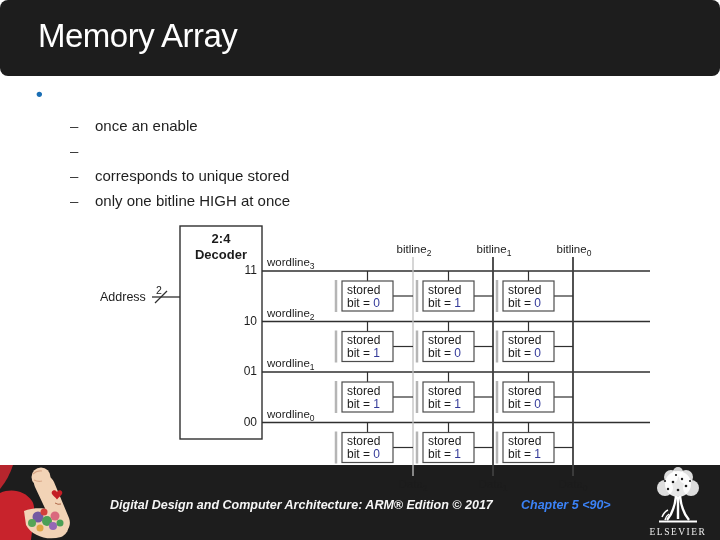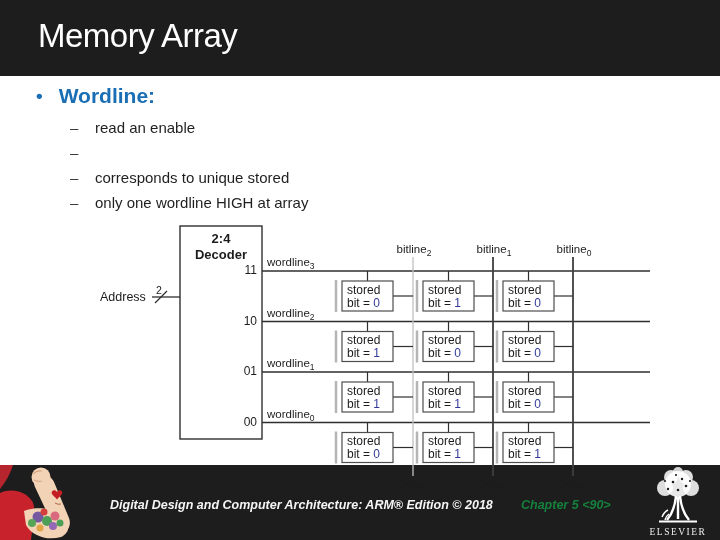--- a/index.html
+++ b/index.html
@@ -1,77 +1,76 @@
 <!DOCTYPE html>
 <html><head>
 <meta charset="utf-8">
 <style>
   html,body{margin:0;padding:0;background:#888;}
   .slide{
     position:relative;width:720px;height:540px;background:#ffffff;overflow:hidden;
     font-family:"Liberation Sans", sans-serif;
   }
   .titlebar{
-    position:absolute;left:0;top:0;width:720px;height:76px;background:#1d1d1d;
+    position:absolute;left:0;top:0;width:720px;height:76px;background:#1d1d1d;border-radius:8px;
   }
   .titlebar .title{
     position:absolute;left:38px;top:0;line-height:72px;font-size:33px;color:#ffffff;
     letter-spacing:-0.5px;font-weight:400;
   }
   .content{position:absolute;left:36px;top:84px;width:640px;}
   .bullet-heading{display:flex;align-items:baseline;gap:16px;
     color:#1a6eb4;font-size:21px;font-weight:700;}
   .bullet-heading .dot{font-size:19px;transform:translateY(-1px);}
   ul.subs{list-style:none;margin:11px 0 0 34px;padding:0;}
   ul.subs li{display:flex;gap:13px;margin-bottom:8px;font-size:15px;color:#1f1f1f;line-height:17px;}
   ul.subs li .dash{color:#3c3c3c;width:12px;flex:0 0 12px;}
   .footerband{position:absolute;left:0;top:465px;width:720px;height:75px;background:#1d1d1d;}
   .footer-citation{
     position:absolute;left:110px;top:498px;color:#f5f5f5;font-size:12.5px;
     font-weight:700;font-style:italic;white-space:nowrap;z-index:4;
   }
   .footer-chapter{
-    position:absolute;left:521px;top:498px;color:#15803d;font-size:12.5px;
+    position:absolute;left:521px;top:498px;color:#3b82f6;font-size:12.5px;
     font-weight:700;font-style:italic;white-space:nowrap;z-index:4;
   }
   #diagram-svg{position:absolute;left:90px;top:218px;z-index:3;}
   #rosie-svg{position:absolute;left:0;top:465px;z-index:2;}
   #elsevier-svg{position:absolute;left:638px;top:464px;z-index:2;}
   #diagram-svg text{font-family:"Liberation Sans", sans-serif;fill:#1c1c1c;}
   #elsevier-svg text{font-family:"Liberation Serif", serif;}
 </style>
 </head>
 <body>
 
 <div class="slide">
 
   <div class="titlebar">
     <div class="title">Memory Array</div>
   </div>
 
   <div class="content">
     <div class="bullet-heading">
       <span class="dot">•</span>
-      <span>Wordline:</span>
     </div>
     <ul class="subs">
       <li>
           <span class="dash">–</span>
-          <span>read an enable</span>
+          <span>once an enable</span>
         </li>
       <li>
           <span class="dash">–</span>
         </li>
       <li>
           <span class="dash">–</span>
           <span>corresponds to unique stored</span>
         </li>
       <li>
           <span class="dash">–</span>
-          <span>only one wordline HIGH at array</span>
+          <span>only one bitline HIGH at once</span>
         </li>
     </ul>
   </div>
 
   <div class="footerband"></div>
 
   <svg id="diagram-svg" width="580" height="282" viewBox="90 218 580 282">
       <rect x="180" y="226" width="82" height="213" fill="#ffffff" stroke="#2f2f2f" stroke-width="1.4"></rect>
       <text x="221" y="243" text-anchor="middle" font-size="13" font-weight="bold">2:4</text>
       <text x="221" y="259" text-anchor="middle" font-size="13" font-weight="bold">Decoder</text>
@@ -213,16 +212,16 @@
         <circle cx="38" cy="11" r="1.1"></circle>
       <circle cx="52" cy="17" r="1.1"></circle>
         <circle cx="27" cy="17" r="1.1"></circle>
     </g>
     <path d="M38,32 C37,42 35,49 29,56 M42,32 C43,42 45,49 51,56 M40,33 L40,55" stroke="#ffffff" stroke-width="2.4" fill="none"></path>
     <path d="M30,46 q-4,2 -6,7 M31,50 q-3,2 -4,6" stroke="#ffffff" stroke-width="1.5" fill="none"></path>
     <line x1="21" y1="57.5" x2="59" y2="57.5" stroke="#ffffff" stroke-width="2.2"></line>
     <text x="40" y="71" font-size="9.5" letter-spacing="1.5" text-anchor="middle" fill="#efefef">ELSEVIER</text>
   </svg>
 
-  <div class="footer-citation">Digital Design and Computer Architecture: ARM® Edition © 2018</div>
+  <div class="footer-citation">Digital Design and Computer Architecture: ARM® Edition © 2017</div>
   <div class="footer-chapter">Chapter 5 &lt;90&gt;</div>
 
 </div>
 
 </body></html>

